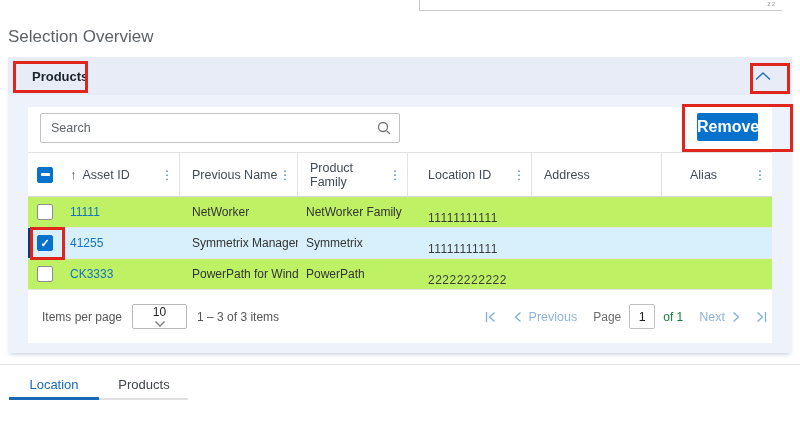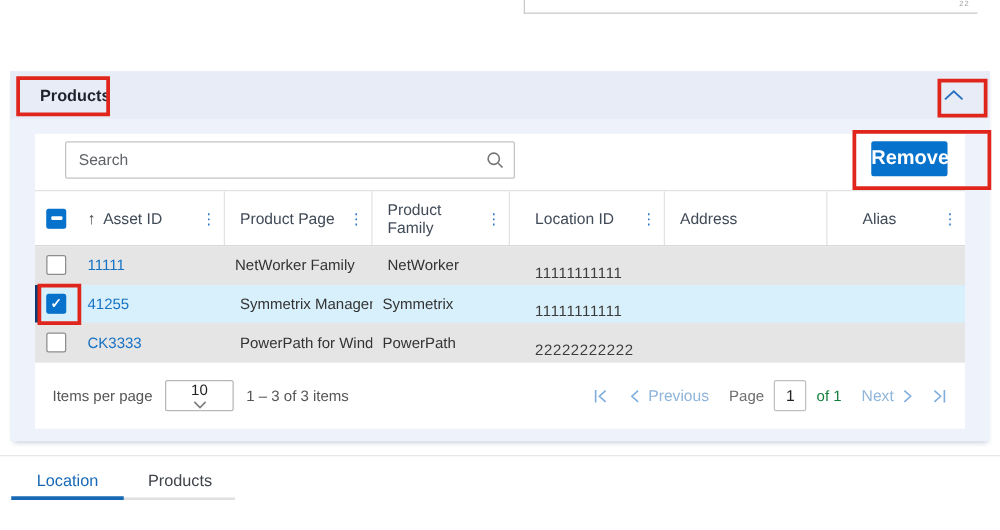--- a/index.html
+++ b/index.html
@@ -17,59 +17,59 @@
   .panel { position:absolute; left:8px; top:57px; width:784px; height:296px; background:#eef2fa;
            box-shadow:0 3px 4px -2px rgba(40,60,110,.28); }
   .panel-header { position:relative; height:38px; background:#e7ecf7; display:flex; align-items:center; padding:0 16px; }
   .panel-title { font-size:13px; font-weight:700; color:#1d232b; padding-left:8px; }
   .collapse-btn { position:absolute; right:14px; top:9px; width:30px; height:20px; display:flex; align-items:center; justify-content:center; cursor:pointer; }
 
   .card { position:absolute; left:20px; top:50px; width:744px; height:236px; background:#fff; display:flex; flex-direction:column; }
 
   
   .toolbar { position:relative; height:45px; flex:none; }
-  .search-box { position:absolute; left:24px; top:6px; width:360px; height:30px; }
+  .search-box { position:absolute; left:12px; top:6px; width:360px; height:30px; }
   .search-box input { width:100%; height:100%; border:1px solid #c2c3c5; border-radius:2px; padding:0 30px 0 10px;
                       font-size:12.5px; color:#444; font-family:"Liberation Sans", sans-serif; outline:none; }
   .search-box input::placeholder { color:#5f6368; opacity:1; }
   .search-icon { position:absolute; right:8px; top:7px; }
   .remove-btn { position:absolute; right:14px; top:6px; width:61px; height:28px; background:#0672cb; color:#fff;
                 border:none; border-radius:2px; font-size:16px; font-weight:700; font-family:"Liberation Sans", sans-serif; cursor:pointer; }
 
   
   .thead { display:grid; grid-template-columns:34px 118px 118px 110px 124px 130px 110px; height:45px; flex:none;
            border-top:1px solid #e2e2e2; border-bottom:1px solid #d9d9d9; }
   .th { display:flex; align-items:center; font-size:12.5px; color:#414b58; padding-left:12px; position:relative; }
   .th.sep { border-right:1px solid #e3e3e3; }
   .th .kebab { margin-left:auto; margin-right:6px; color:#2b78c6; font-size:12px; line-height:1; cursor:pointer; }
   .sort-arrow { color:#4a4a4a; font-size:13px; margin-right:6px; }
   .th-sel { display:flex; align-items:center; justify-content:flex-start; padding-left:9px; }
 
   .trow { display:grid; grid-template-columns:34px 118px 118px 110px 124px 130px 110px; height:31px; flex:none;
-          border-bottom:1px solid #e6e6e6; position:relative; background:#e5e5e5; }
+          border-bottom:1px solid #e6e6e6; position:relative; background:#bef264; }
   .trow.selected { background:#d8f0fb; }
   .sel-bar { position:absolute; left:0; top:0; bottom:0; width:4px; background:#0f3a70; }
   .td { display:flex; align-items:center; font-size:12px; color:#333; padding-left:12px; white-space:nowrap; overflow:hidden; }
   .td.cell-sel { padding-left:9px; }
   .td a.link { color:#1672c4; text-decoration:none; font-size:12px; }
   .td.loc { letter-spacing:.5px; color:#3c3c3c;margin-top:12px; }
 
   
   .cb { width:16px; height:16px; border:1px solid #8d8d8d; border-radius:2px; background:#fff; flex:none;
         display:flex; align-items:center; justify-content:center; cursor:pointer; }
   .cb.on { background:#0672cb; border-color:#0672cb; }
   .cb .mark { color:#fff; font-size:11px; line-height:1; font-weight:700; }
   .cb .dash { width:9px; height:2.5px; background:#fff; border-radius:1px; }
 
   
   .pager { flex:1; display:flex; align-items:center; position:relative; font-size:12px; color:#555; }
   .pager-left { display:flex; align-items:center; gap:10px; padding-left:14px; }
   .ipp-select { width:55px; height:25px; border:1px solid #b8b8b8; border-radius:2px; display:flex; align-items:center;
                 justify-content:space-between; padding:0 8px; color:#222; cursor:pointer; background:#fff;flex-direction:column; }
-  .pager-right { position:absolute; right:14px; display:flex; align-items:center; }
+  .pager-right { position:absolute; right:4px; display:flex; align-items:center; }
   .pg-ico { display:flex; align-items:center; cursor:pointer; }
   .pg-txt { color:#8fb5da; font-size:12.5px; cursor:pointer; }
   .lbl-page { color:#6d6d6d; }
   .page-input { width:26px; height:25px; border:1px solid #c0c0c0; border-radius:2px; text-align:center; font-size:12.5px;
                 color:#222; font-family:"Liberation Sans", sans-serif; outline:none; }
   .g6{margin-left:6px;} .g8{margin-left:8px;} .g14{margin-left:14px;} .g16{margin-left:16px;}
 
   
   .tabs-divider { position:absolute; left:0; top:364px; width:800px; height:1px; background:#e7e7e7; }
   .tabs { position:absolute; left:9px; top:370px; display:flex; }
@@ -88,20 +88,21 @@
 </style>
 </head>
 <body>
 
 <div class="page">
 
   <div class="artifact">
     <span class="tiny">22</span>
   </div>
 
+  <div class="page-title">Selection Overview</div>
 
   <div class="panel">
     <div class="panel-header">
       <span class="panel-title">Products</span>
       <span class="collapse-btn">
         <svg width="18" height="12" viewBox="0 0 18 12">
           <polyline points="2,9.5 9,3 16,9.5" fill="none" stroke="#2a72c0" stroke-width="1.6"></polyline>
         </svg>
       </span>
     </div>
@@ -126,21 +127,21 @@
           <span class="cb on">
               <span class="dash"></span>
             </span>
         </div>
         <div class="th sep" style="padding-left:8px;">
           <span class="sort-arrow">↑</span>
           <span>Asset ID</span>
           <span class="kebab">⋮</span>
         </div>
         <div class="th sep">
-          <span>Product Page</span>
+          <span>Previous Name</span>
           <span class="kebab">⋮</span>
         </div>
         <div class="th sep">
           <span>Product Family</span>
           <span class="kebab">⋮</span>
         </div>
         <div class="th sep" style="padding-left:20px;">
           <span>Location ID</span>
           <span class="kebab">⋮</span>
         </div>
@@ -153,22 +154,22 @@
         </div>
       </div>
 
       <div class="trow">
         <div class="td cell-sel">
             <span class="cb"></span>
           </div>
         <div class="td" style="padding-left:8px;">
             <a class="link">11111</a>
           </div>
+        <div class="td">NetWorker</div>
         <div class="td" style="padding-left:8px;">NetWorker Family</div>
-        <div class="td">NetWorker</div>
         <div class="td loc" style="padding-left:20px;">11111111111</div>
         <div class="td"></div>
         <div class="td"></div>
       </div>
 
       <div class="trow selected">
         <span class="sel-bar"></span>
         <div class="td cell-sel">
             <span class="cb on">
               <span class="mark">✓</span>

